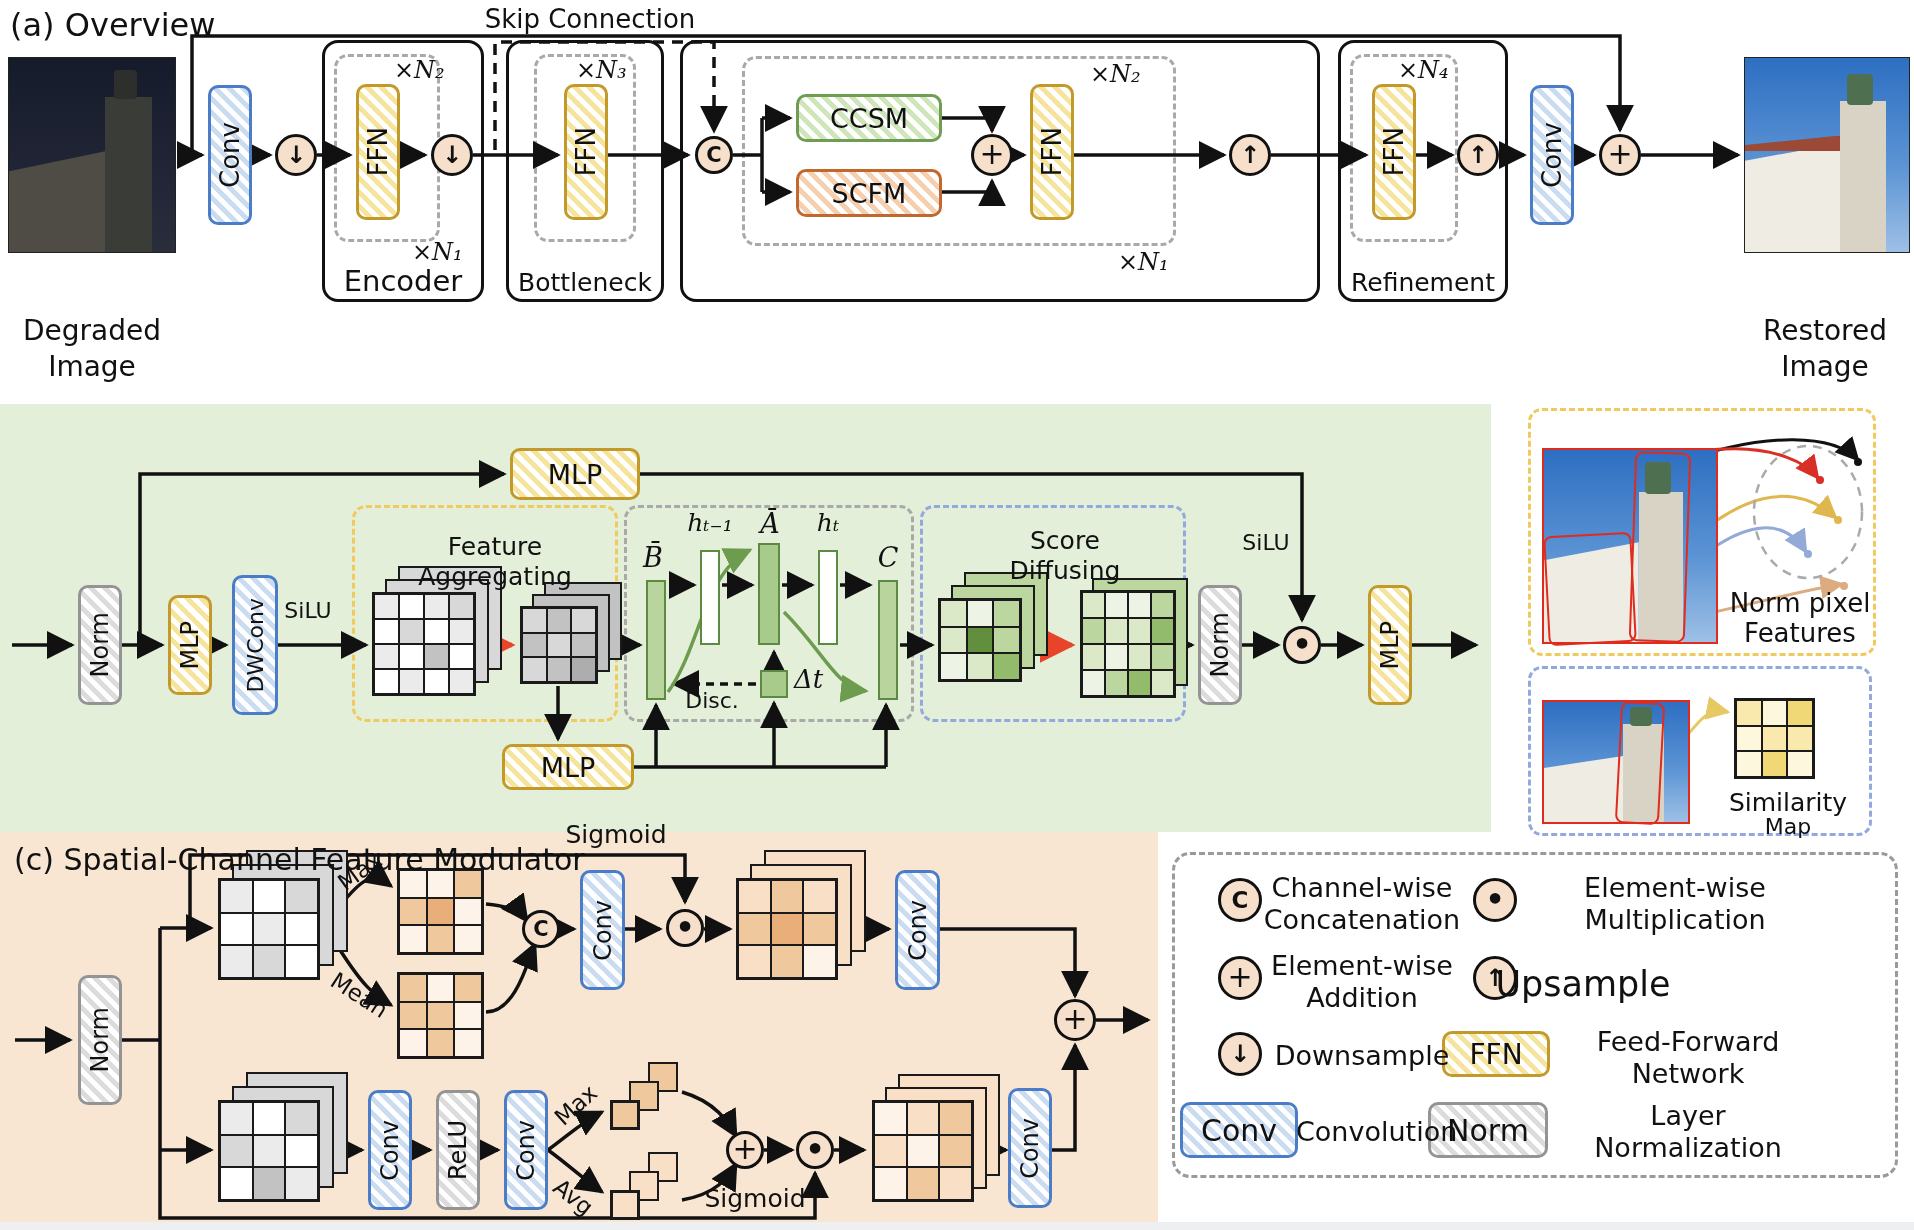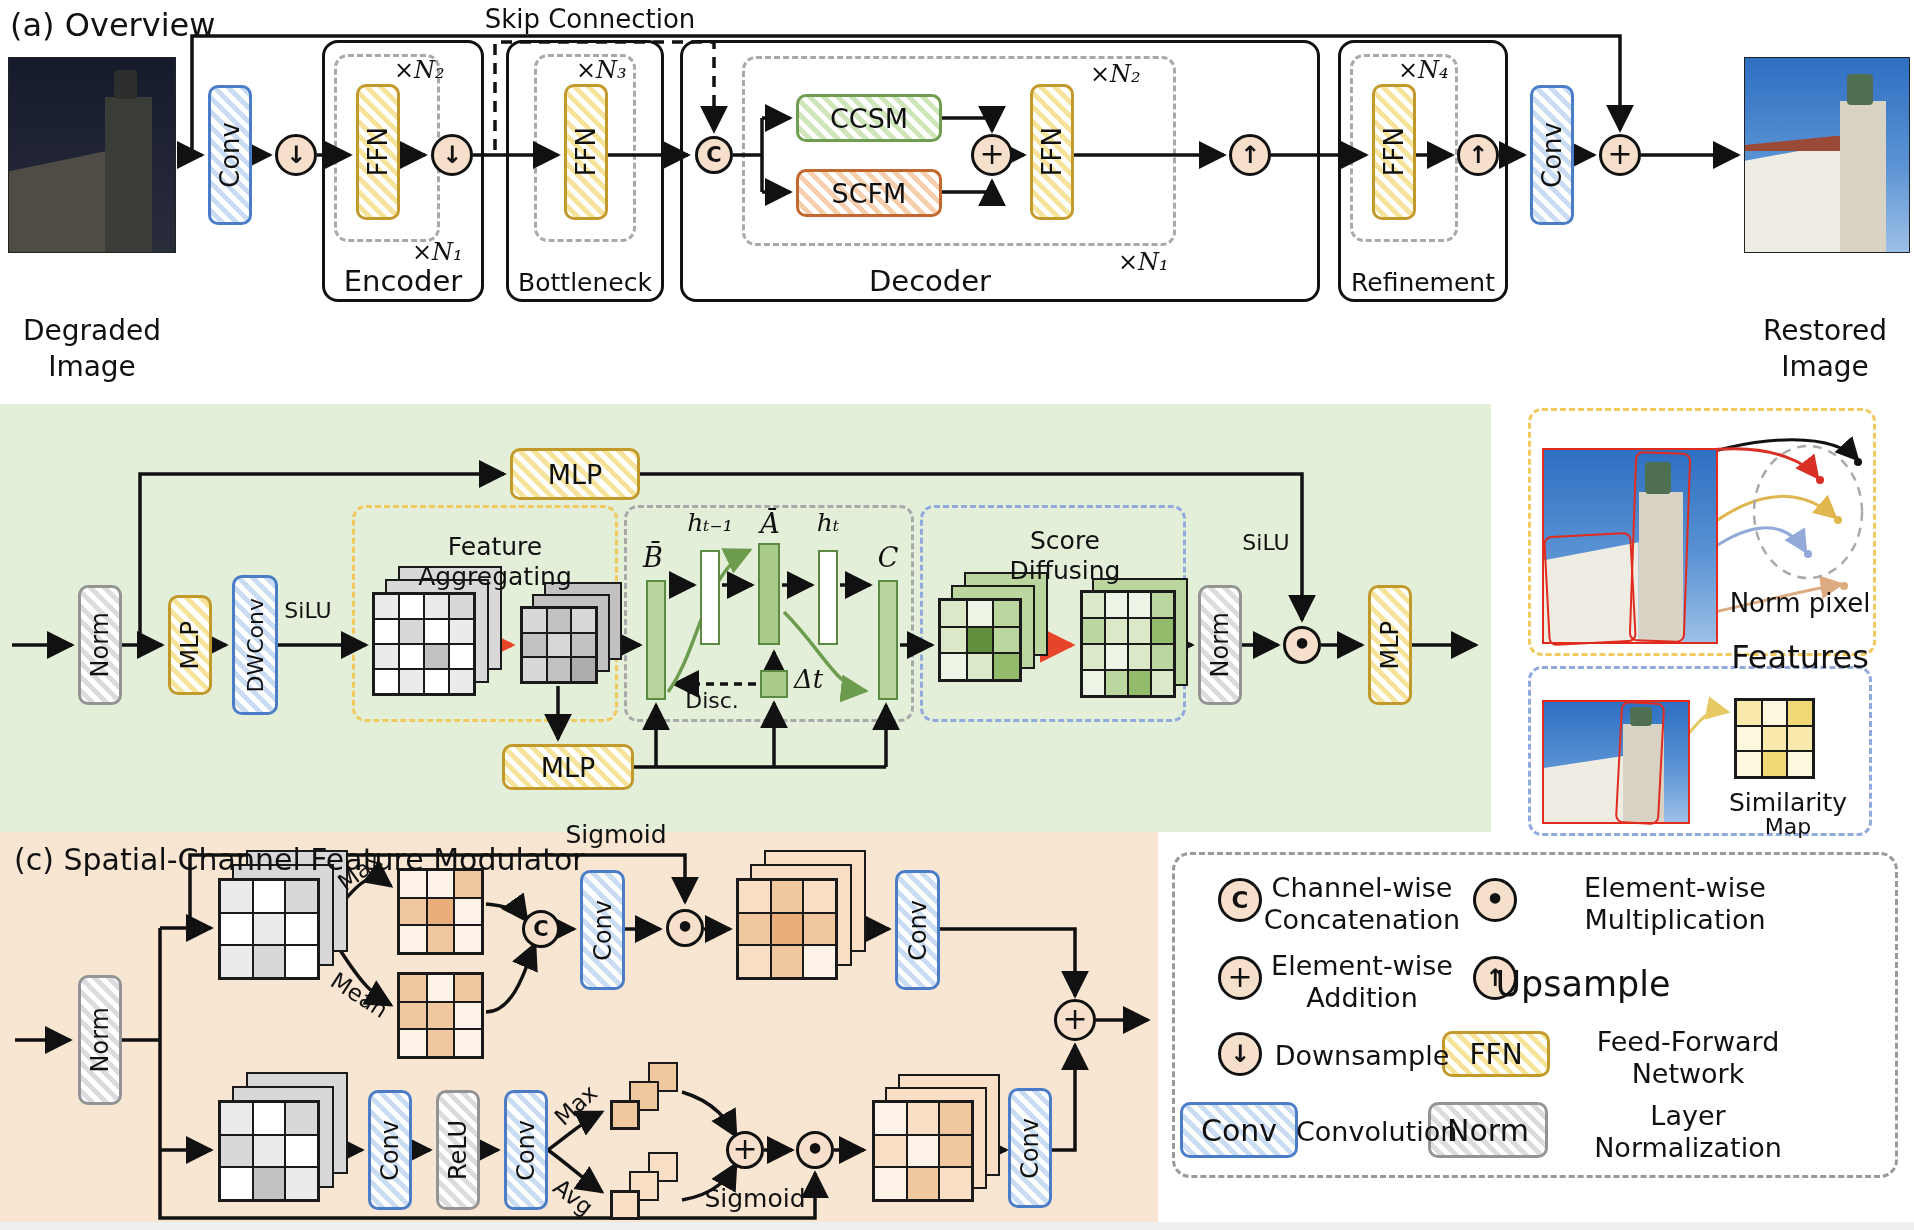--- a/index.html
+++ b/index.html
@@ -264,21 +264,20 @@
       <span class="plus">+</span>
     </div>
   <div class="blk b-yellow v" style="left:1030px;top:84px;width:44px;height:136px;">
       <span class="lbl">FFN</span>
     </div>
   <div class="t it" style="left:1090px;top:60px;font-size:24px;">×N₂</div>
   <div class="op s42" style="left:1229px;top:134px;">
       <span class="arr">↑</span>
     </div>
   <div class="t it" style="left:1118px;top:248px;font-size:24px;">×N₁</div>
-  <div class="t tc" style="left:740px;top:264px;width:380px;font-size:29px;">Decoder</div>
 
   <div class="frame" style="left:1338px;top:40px;width:170px;height:262px;"></div>
   <div class="dbox d-gray" style="left:1350px;top:54px;width:108px;height:188px;"></div>
   <div class="t it" style="left:1398px;top:56px;font-size:24px;">×N₄</div>
   <div class="blk b-yellow v" style="left:1372px;top:84px;width:44px;height:136px;">
       <span class="lbl">FFN</span>
     </div>
   <div class="op s42" style="left:1457px;top:134px;">
       <span class="arr">↑</span>
     </div>
@@ -357,21 +356,21 @@
   <div class="dbox d-yellow" style="left:1528px;top:408px;width:348px;height:248px;"></div>
   <div class="photo" style="left:1542px;top:448px;width:176px;height:196px;border:2.5px solid #e02b1e;">
     <div class="sky-blue"></div>
     <div class="bld" style="left:0;bottom:0;width:55%;height:52%;background:#efece4;clip-path:polygon(0 18%,100% 0,100% 100%,0 100%);"></div>
     <div class="bld" style="left:55%;top:22%;width:26%;height:78%;background:#d9d3c5;"></div>
     <div class="bld" style="left:59%;top:6%;width:15%;height:17%;background:#4f7050;border-radius:4px;"></div>
   </div>
   <div class="redline" style="left:1632px;top:452px;width:52px;height:186px;transform:rotate(2deg);"></div>
   <div class="redline" style="left:1546px;top:534px;width:84px;height:106px;transform:rotate(-3deg);"></div>
   <div class="t tc" style="left:1700px;top:588px;width:200px;font-size:26px;">Norm pixel</div>
-  <div class="t tc" style="left:1700px;top:618px;width:200px;font-size:32px;margin-top:20px;">Features</div>
+  <div class="t tc" style="left:1700px;top:618px;width:200px;font-size:26px;">Features</div>
 
   <div class="dbox d-blue" style="left:1528px;top:666px;width:344px;height:170px;"></div>
   <div class="photo" style="left:1542px;top:700px;width:148px;height:124px;border:2.5px solid #e02b1e;">
     <div class="sky-blue"></div>
     <div class="bld" style="left:0;bottom:0;width:55%;height:55%;background:#efece4;clip-path:polygon(0 18%,100% 0,100% 100%,0 100%);"></div>
     <div class="bld" style="left:55%;top:18%;width:28%;height:82%;background:#d9d3c5;"></div>
     <div class="bld" style="left:60%;top:4%;width:15%;height:16%;background:#4f7050;border-radius:4px;"></div>
   </div>
   <div class="redline" style="left:1618px;top:702px;width:40px;height:118px;transform:rotate(3deg);"></div>
   <div class="t tc" style="left:1700px;top:788px;width:176px;font-size:25px;">Similarity</div>

